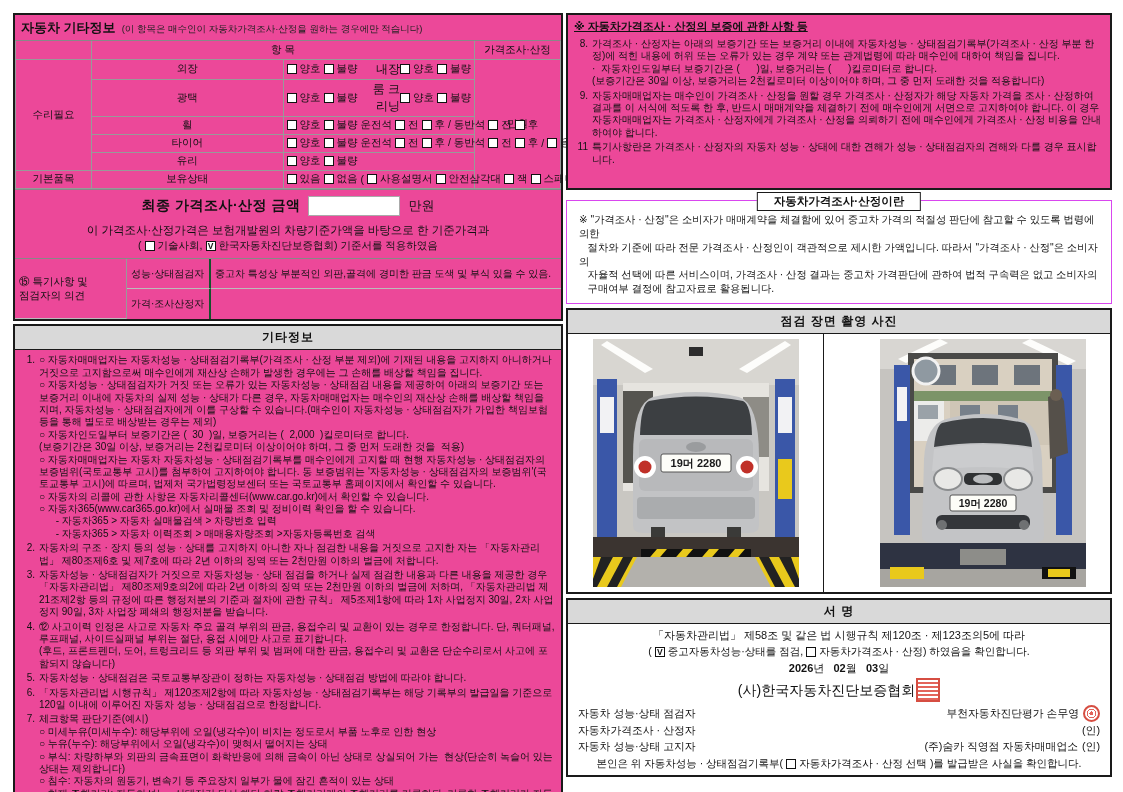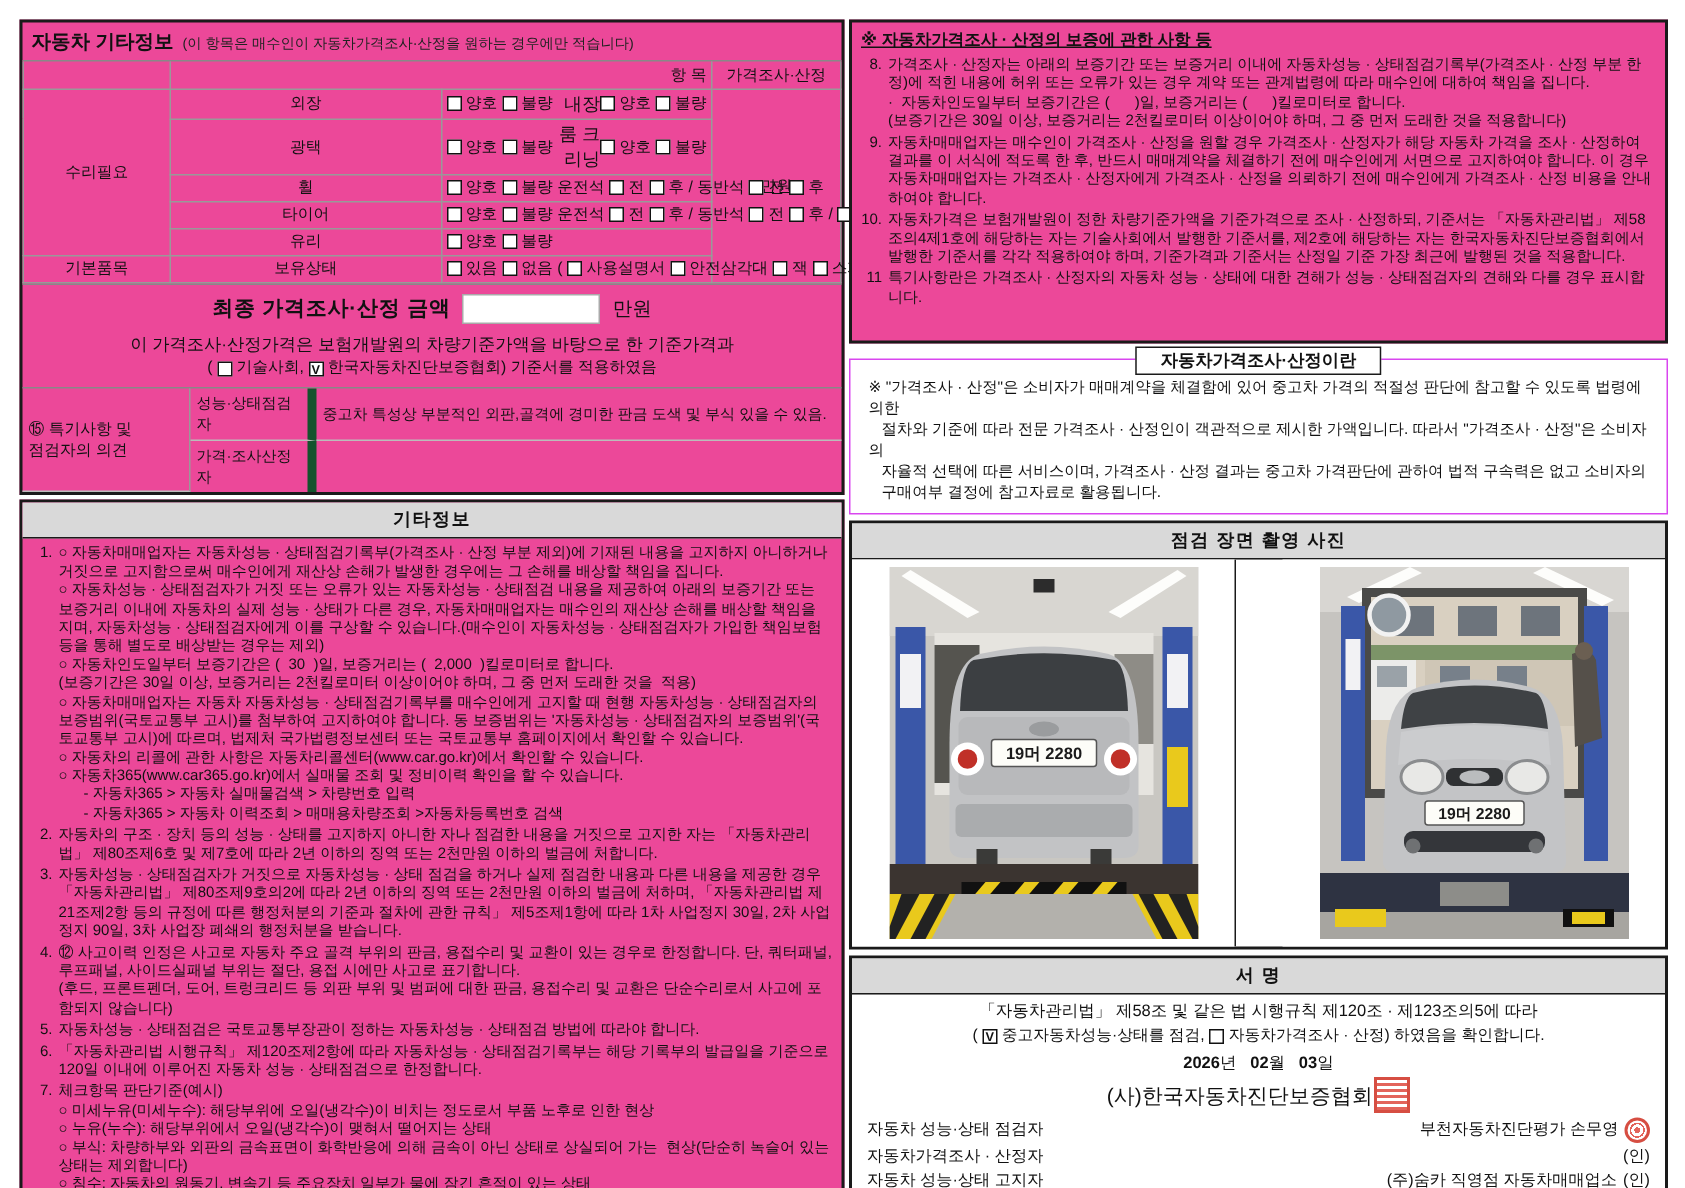--- a/index.html
+++ b/index.html
@@ -10,42 +10,42 @@
   .colL { width:550px; }
   .colR { width:546px; }
 
   
   .block { border:2px solid #1a1a1a; background:#ec4899; }
   .info-title { display:flex; align-items:baseline; gap:6px; padding:4px 6px 3px 6px; border-bottom:1px solid #888; }
   .info-title .t { font-weight:bold; font-size:13px; }
   .info-title .n { font-size:9.5px; color:#222; }
   table.info { border-collapse:collapse; width:100%; table-layout:fixed; }
   table.info td { border:1px solid #999; font-size:10.5px; padding:1px 3px; height:18px; vertical-align:middle; }
-  table.info .c1 { width:98px; text-align:center; }
+  table.info .c1 { width:76px; text-align:center; }
   table.info .c2 { width:76px; text-align:center; }
   table.info .c4 { width:86px; text-align:center; }
-  table.info .hdr { text-align:right; font-size:10.5px;margin-top:16px; }
+  table.info .hdr { text-align:center; font-size:10.5px;margin-top:16px; }
   .segline { display:flex; align-items:center; gap:3px; flex-wrap:nowrap; white-space:nowrap; }
   .rowsplit { display:flex; align-items:center; }
   .rowsplit .g1 { width:168px; }
   .rowsplit .g2 { width:64px; text-align:right; font-size:12px; }
   .cb { display:inline-block; width:10px; height:10px; border:1.5px solid #111; background:#fff;
         font-size:8.5px; font-weight:bold; line-height:8px; text-align:center; vertical-align:-1px; flex:0 0 auto; }
   .cb-label { font-size:10.5px; }
   .seg-t { font-size:10.5px; }
 
   .final-row { display:flex; align-items:center; justify-content:center; gap:8px; padding:6px 0 4px 0; border-top:1px solid #888; }
   .final-row .lab { font-weight:bold; font-size:14px; letter-spacing:.5px; }
   .final-input { width:92px; height:20px; border:1px solid #aaa; background:#fff; }
   .final-row .unit { font-size:13px; }
   .basis { text-align:center; font-size:11.5px; line-height:1.45; padding:2px 0 5px 0; }
   .basis .segline { justify-content:center; }
 
   .opinion { display:grid; grid-template-columns:112px 84px 1fr; border-top:1px solid #888; }
-  .opinion > div { border-right:6px solid #14532d; border-bottom:1px solid #bbb; font-size:10px; padding:3px 4px; }
+  .opinion > div { border-right:2px solid #14532d; border-bottom:1px solid #bbb; font-size:10px; padding:3px 4px; }
   .opinion .head { grid-row:1 / span 2; border-right:1px solid #999; display:flex; align-items:center; white-space:pre-line; font-size:10.5px; }
   .opinion .lastcol { border-right:none; }
   .opinion .v { display:flex; align-items:center; min-height:30px; }
   .opinion .k { display:flex; align-items:center; min-height:30px; }
   .opinion .nb { border-bottom:none; }
 
   
   .gray-hdr { background:#d9d9d9; text-align:center; font-weight:bold; font-size:12px; padding:3px 0; border-bottom:1px solid #1a1a1a; letter-spacing:1px; }
 
   
@@ -309,24 +309,20 @@
             <div class="num">8.</div>
             <div class="txt">가격조사 · 산정자는 아래의 보증기간 또는 보증거리 이내에 자동차성능 · 상태점검기록부(가격조사 · 산정 부분 한정)에 적힌 내용에 허위 또는 오류가 있는 경우 계약 또는 관계법령에 따라 매수인에 대하여 책임을 집니다.
 ·  자동차인도일부터 보증기간은 (      )일, 보증거리는 (      )킬로미터로 합니다.
 (보증기간은 30일 이상, 보증거리는 2천킬로미터 이상이어야 하며, 그 중 먼저 도래한 것을 적용합니다)</div>
           </div>
           <div class="nitem">
             <div class="num">9.</div>
             <div class="txt">자동차매매업자는 매수인이 가격조사 · 산정을 원할 경우 가격조사 · 산정자가 해당 자동차 가격을 조사 · 산정하여 결과를 이 서식에 적도록 한 후, 반드시 매매계약을 체결하기 전에 매수인에게 서면으로 고지하여야 합니다. 이 경우 자동차매매업자는 가격조사 · 산정자에게 가격조사 · 산정을 의뢰하기 전에 매수인에게 가격조사 · 산정 비용을 안내하여야 합니다.</div>
           </div>
           <div class="nitem">
-            <div class="num">10.</div>
-            <div class="txt">자동차가격은 보험개발원이 정한 차량기준가액을 기준가격으로 조사 · 산정하되, 기준서는 「자동차관리법」 제58조의4제1호에 해당하는 자는 기술사회에서 발행한 기준서를, 제2호에 해당하는 자는 한국자동차진단보증협회에서 발행한 기준서를 각각 적용하여야 하며, 기준가격과 기준서는 산정일 기준 가장 최근에 발행된 것을 적용합니다.</div>
-          </div>
-          <div class="nitem">
             <div class="num">11</div>
             <div class="txt">특기사항란은 가격조사 · 산정자의 자동차 성능 · 상태에 대한 견해가 성능 · 상태점검자의 견해와 다를 경우 표시합니다.</div>
           </div>
         </div>
       </div>
 
       <div class="defbox">
         <div class="dtitle">자동차가격조사·산정이란</div>
         <div class="dtext">※ "가격조사 · 산정"은 소비자가 매매계약을 체결함에 있어 중고차 가격의 적절성 판단에 참고할 수 있도록 법령에 의한
    절차와 기준에 따라 전문 가격조사 · 산정인이 객관적으로 제시한 가액입니다. 따라서 "가격조사 · 산정"은 소비자의

